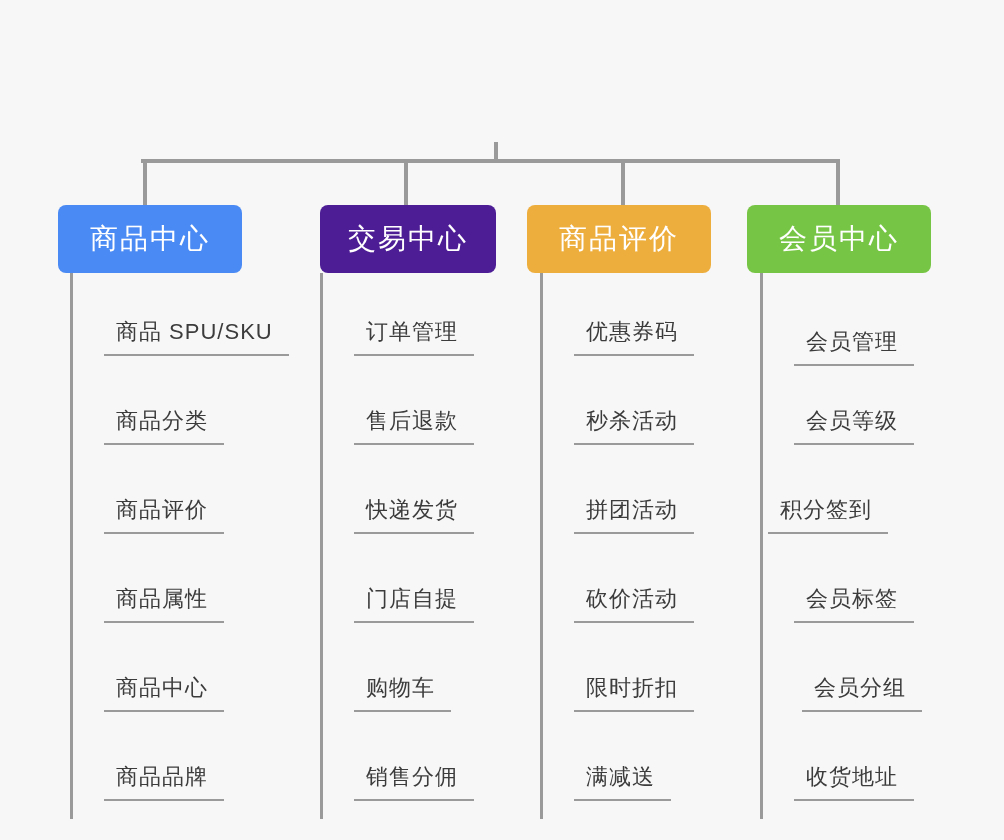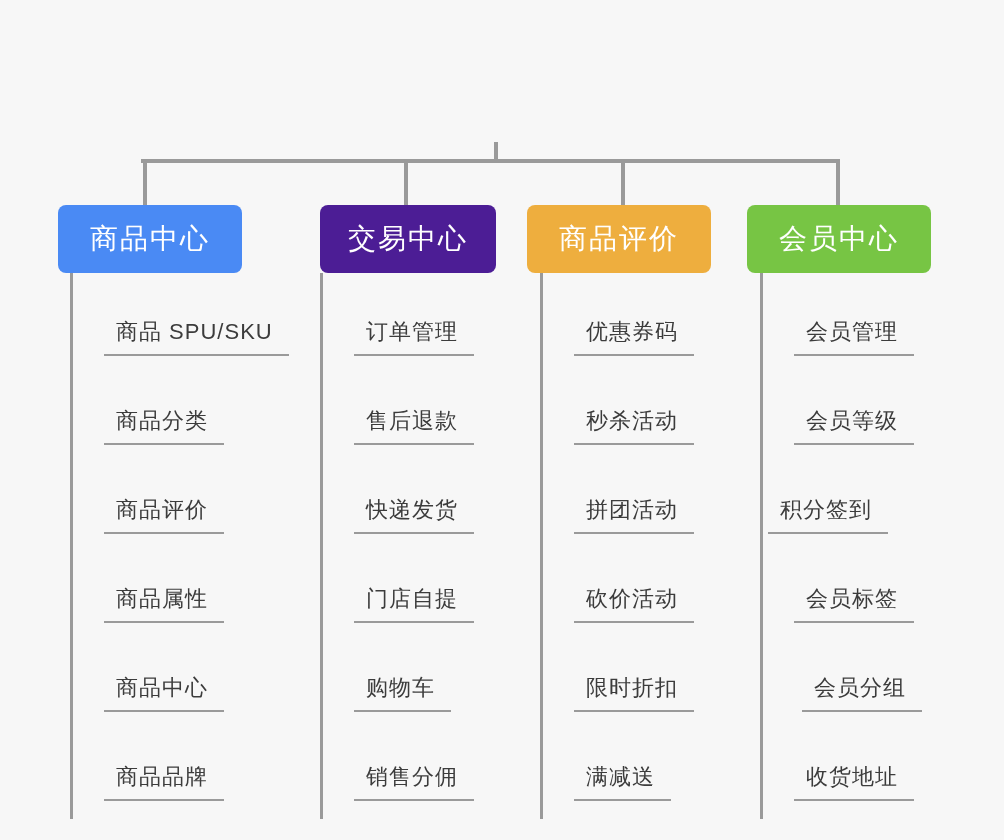--- a/index.html
+++ b/index.html
@@ -160,21 +160,21 @@
       </div>
       <div class="leaf" style="left: 540px; top: 629px;">
         <span class="leaf-inner">限时折扣</span>
       </div>
       <div class="leaf" style="left: 540px; top: 718px;">
         <span class="leaf-inner">满减送</span>
       </div>
       <div class="conn conn-drop" style="left: 836px; background: rgb(154, 154, 154);"></div>
       <div class="cat-head" style="left: 747px; width: 184px; background: rgb(119, 197, 68);">会员中心</div>
       <div class="col-rail" style="left: 760px; background: rgb(154, 154, 154);"></div>
-      <div class="leaf" style="left: 760px; top: 273px;">
+      <div class="leaf" style="left: 760px; top: 283px;">
         <span class="leaf-inner">会员管理</span>
       </div>
       <div class="leaf" style="left: 760px; top: 362px;">
         <span class="leaf-inner">会员等级</span>
       </div>
       <div class="leaf" style="left: 760px; top: 451px; padding-left: 8px;">
         <span class="leaf-inner">积分签到</span>
       </div>
       <div class="leaf" style="left: 760px; top: 540px;">
         <span class="leaf-inner">会员标签</span>

